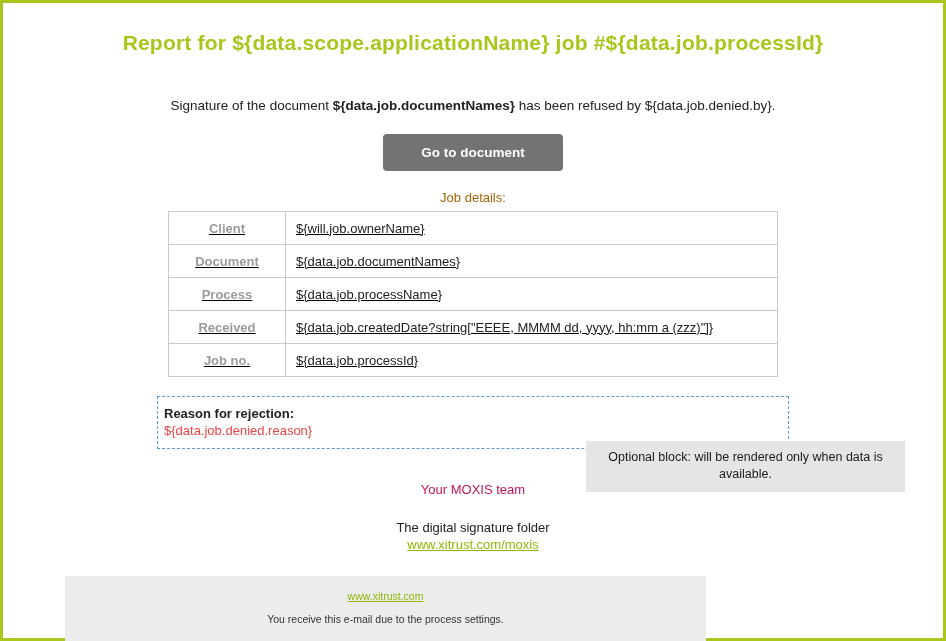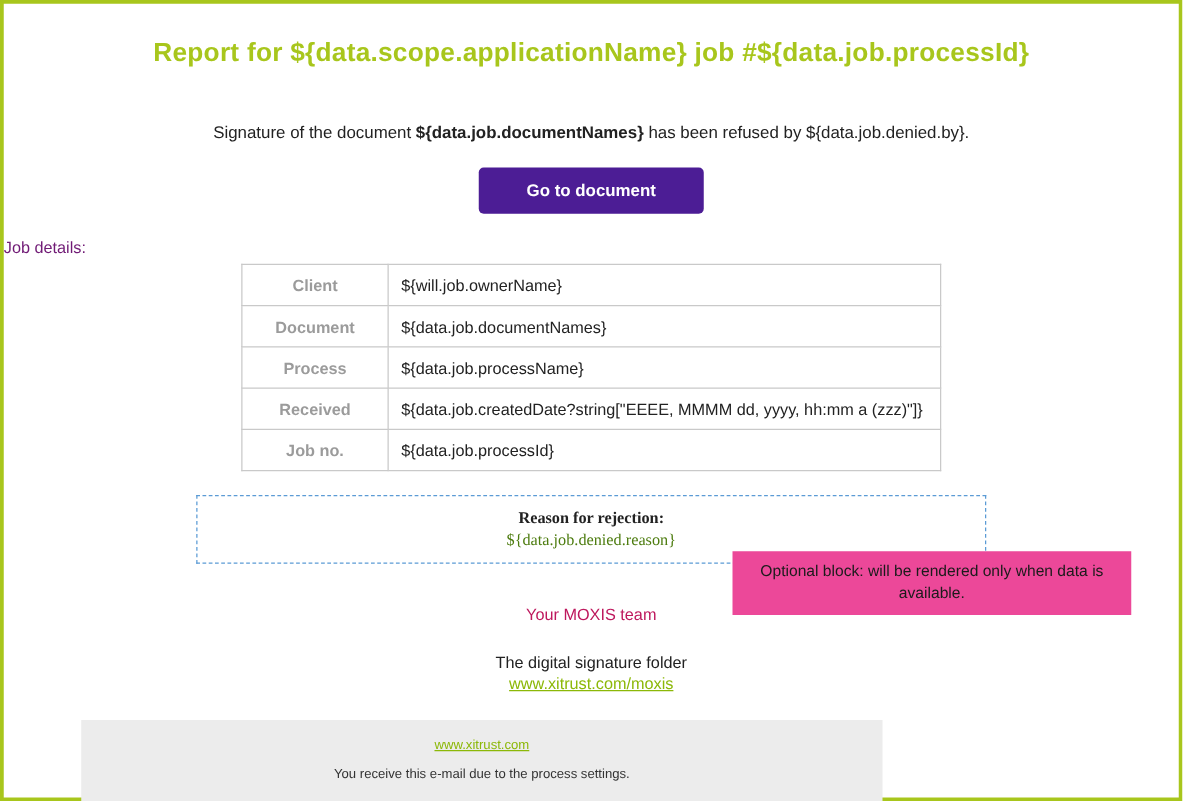--- a/index.html
+++ b/index.html
@@ -44,42 +44,43 @@
   }
   .intro b {
     font-weight: bold;
   }
   .btn-wrap {
     text-align: center;
     margin-top: 21px;
   }
   .go-btn {
     display: inline-block;
-    background: #4c1d95;
+    background: #737373;
     color: #ffffff;
     font-size: 13.5px;
     font-weight: bold;
     padding: 11px 38px;
     border: none;
     border-radius: 4px;
     cursor: pointer;
     font-family: "Liberation Sans", sans-serif;
     min-width: 160px;
   }
   .job-details-label {
-    text-align: left;
-    font-size: 13px;
-    color: #701a75;
+    text-align: center;
+    font-size: 13px;
+    color: #a16207;
     margin-top: 19px;
   }
   table.details {
     border-collapse: collapse;
     margin: 6px auto 0 auto;
-    width: 560px;
+    width: 610px;
     table-layout: fixed;
+    text-decoration: underline;
   }
   table.details td {
     border: 1px solid #c9c9c9;
     height: 32px;
     font-size: 13px;
     padding: 0 8px;
     vertical-align: middle;
   }
   table.details td.key {
     width: 100px;
@@ -90,39 +91,37 @@
   table.details td.val {
     color: #222;
     padding-left: 10px;
   }
   .reason-box {
     width: 632px;
     margin: 19px auto 0 auto;
     border: 1px dashed #5b9bd5;
     box-sizing: border-box;
     padding: 9px 6px 10px 6px;
-    text-align: center;
-    font-family: Liberation Serif, serif;
   }
   .reason-title {
     font-size: 13px;
     font-weight: bold;
     color: #222;
   }
   .reason-text {
     font-size: 13px;
-    color: #4d7c0f;
+    color: #ef4444;
     margin-top: 2px;
   }
   .callout {
     position: absolute;
     left: 583px;
     top: 410px;
     width: 319px;
-    background: #ec4899;
+    background: #e5e5e5;
     color: #1b1b1b;
     font-size: 12.5px;
     text-align: center;
     padding: 8px 6px 9px 6px;
     box-sizing: border-box;
     line-height: 1.35;
   }
   .team {
     text-align: center;
     font-size: 13px;

